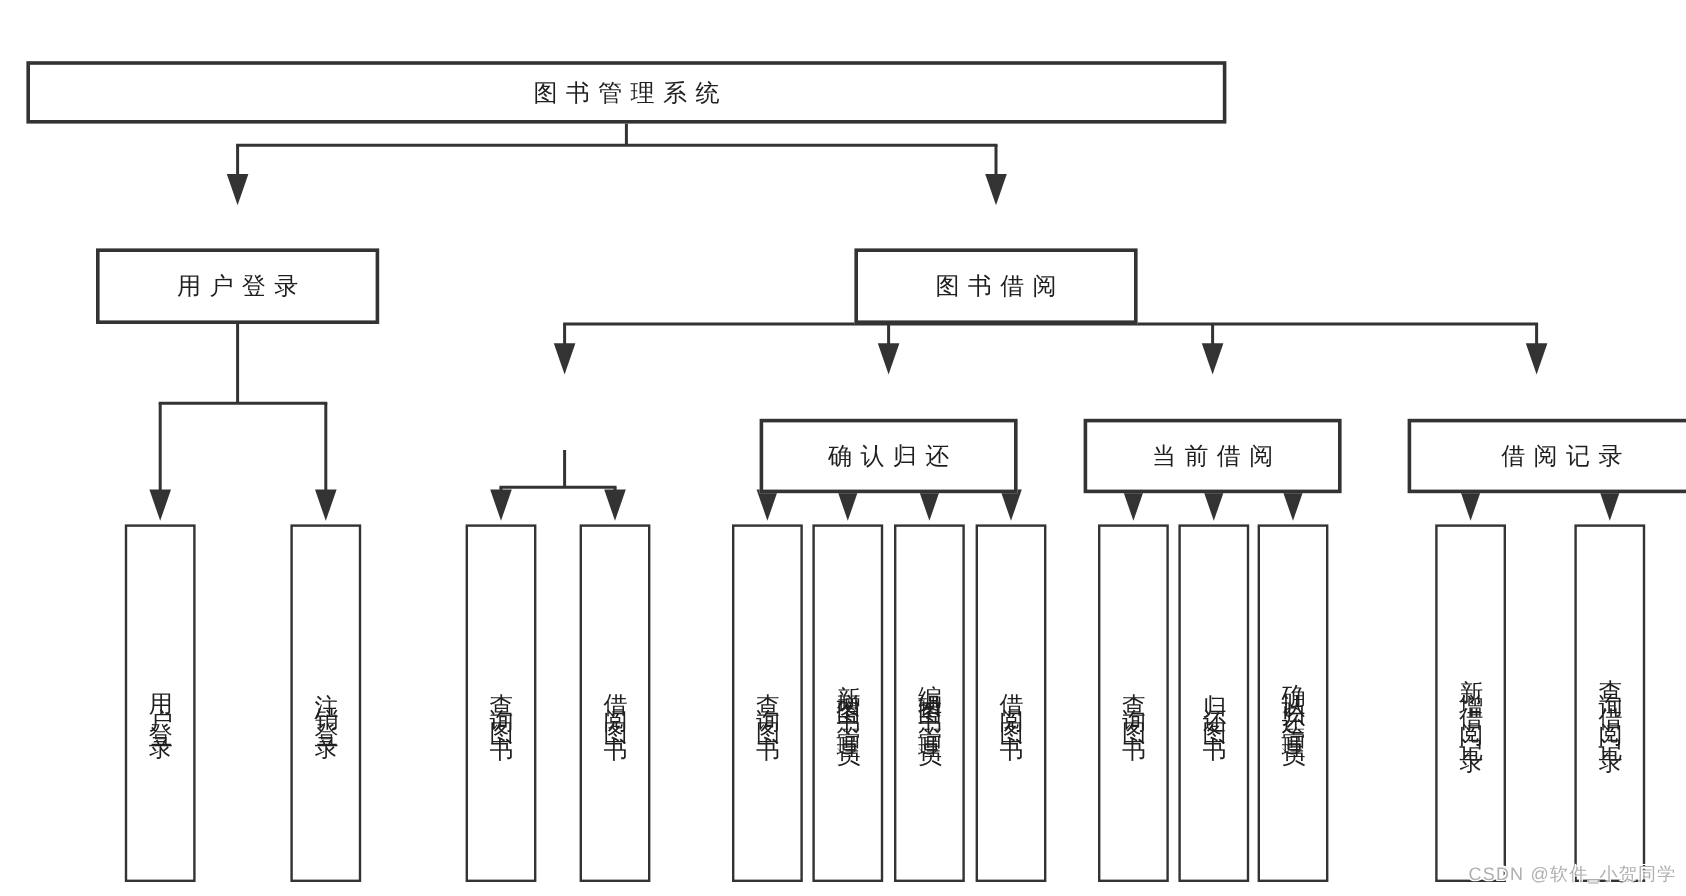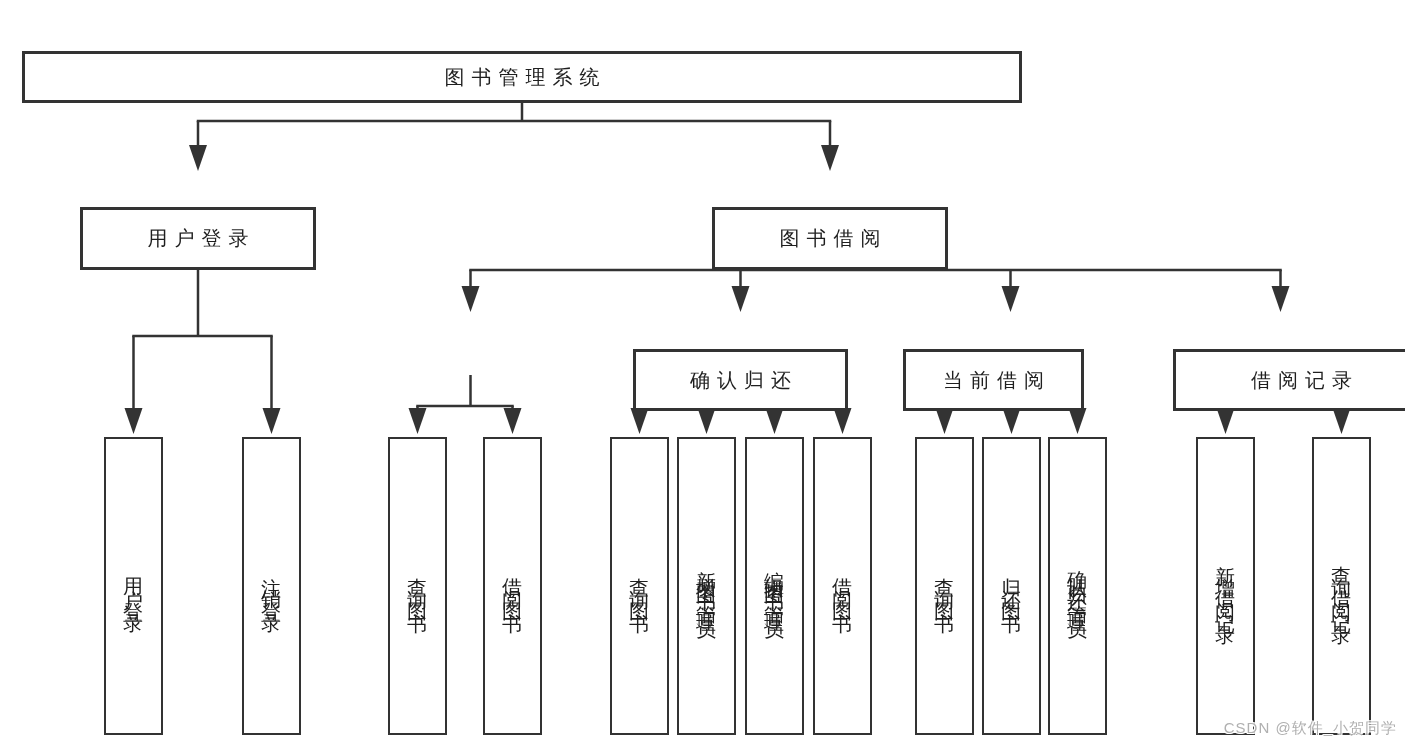--- a/index.html
+++ b/index.html
@@ -142,21 +142,21 @@
   <div class="node hbox" style="left:80px; top:171px; width:236px; height:63px;">
     <span>用户登录</span>
   </div>
   <div class="node hbox" style="left:712px; top:171px; width:236px; height:63px;">
     <span>图书借阅</span>
   </div>
 
   <div class="node hbox" style="left:633px; top:313px; width:215px; height:62px;">
     <span>确认归还</span>
   </div>
-  <div class="node hbox" style="left:903px; top:313px; width:181px; height:62px;">
+  <div class="node hbox" style="left:903px; top:313px; width:215px; height:62px;">
     <span>当前借阅</span>
   </div>
   <div class="node hbox" style="left:1173px; top:313px; width:257px; height:62px;">
     <span>借阅记录</span>
   </div>
 
   <div class="node vbox" style="left:104px; top:437px; width:59px; height:298px;">
     <span class="vlabel">用户登录</span>
   </div>
   <div class="node vbox" style="left:242px; top:437px; width:59px; height:298px;">

